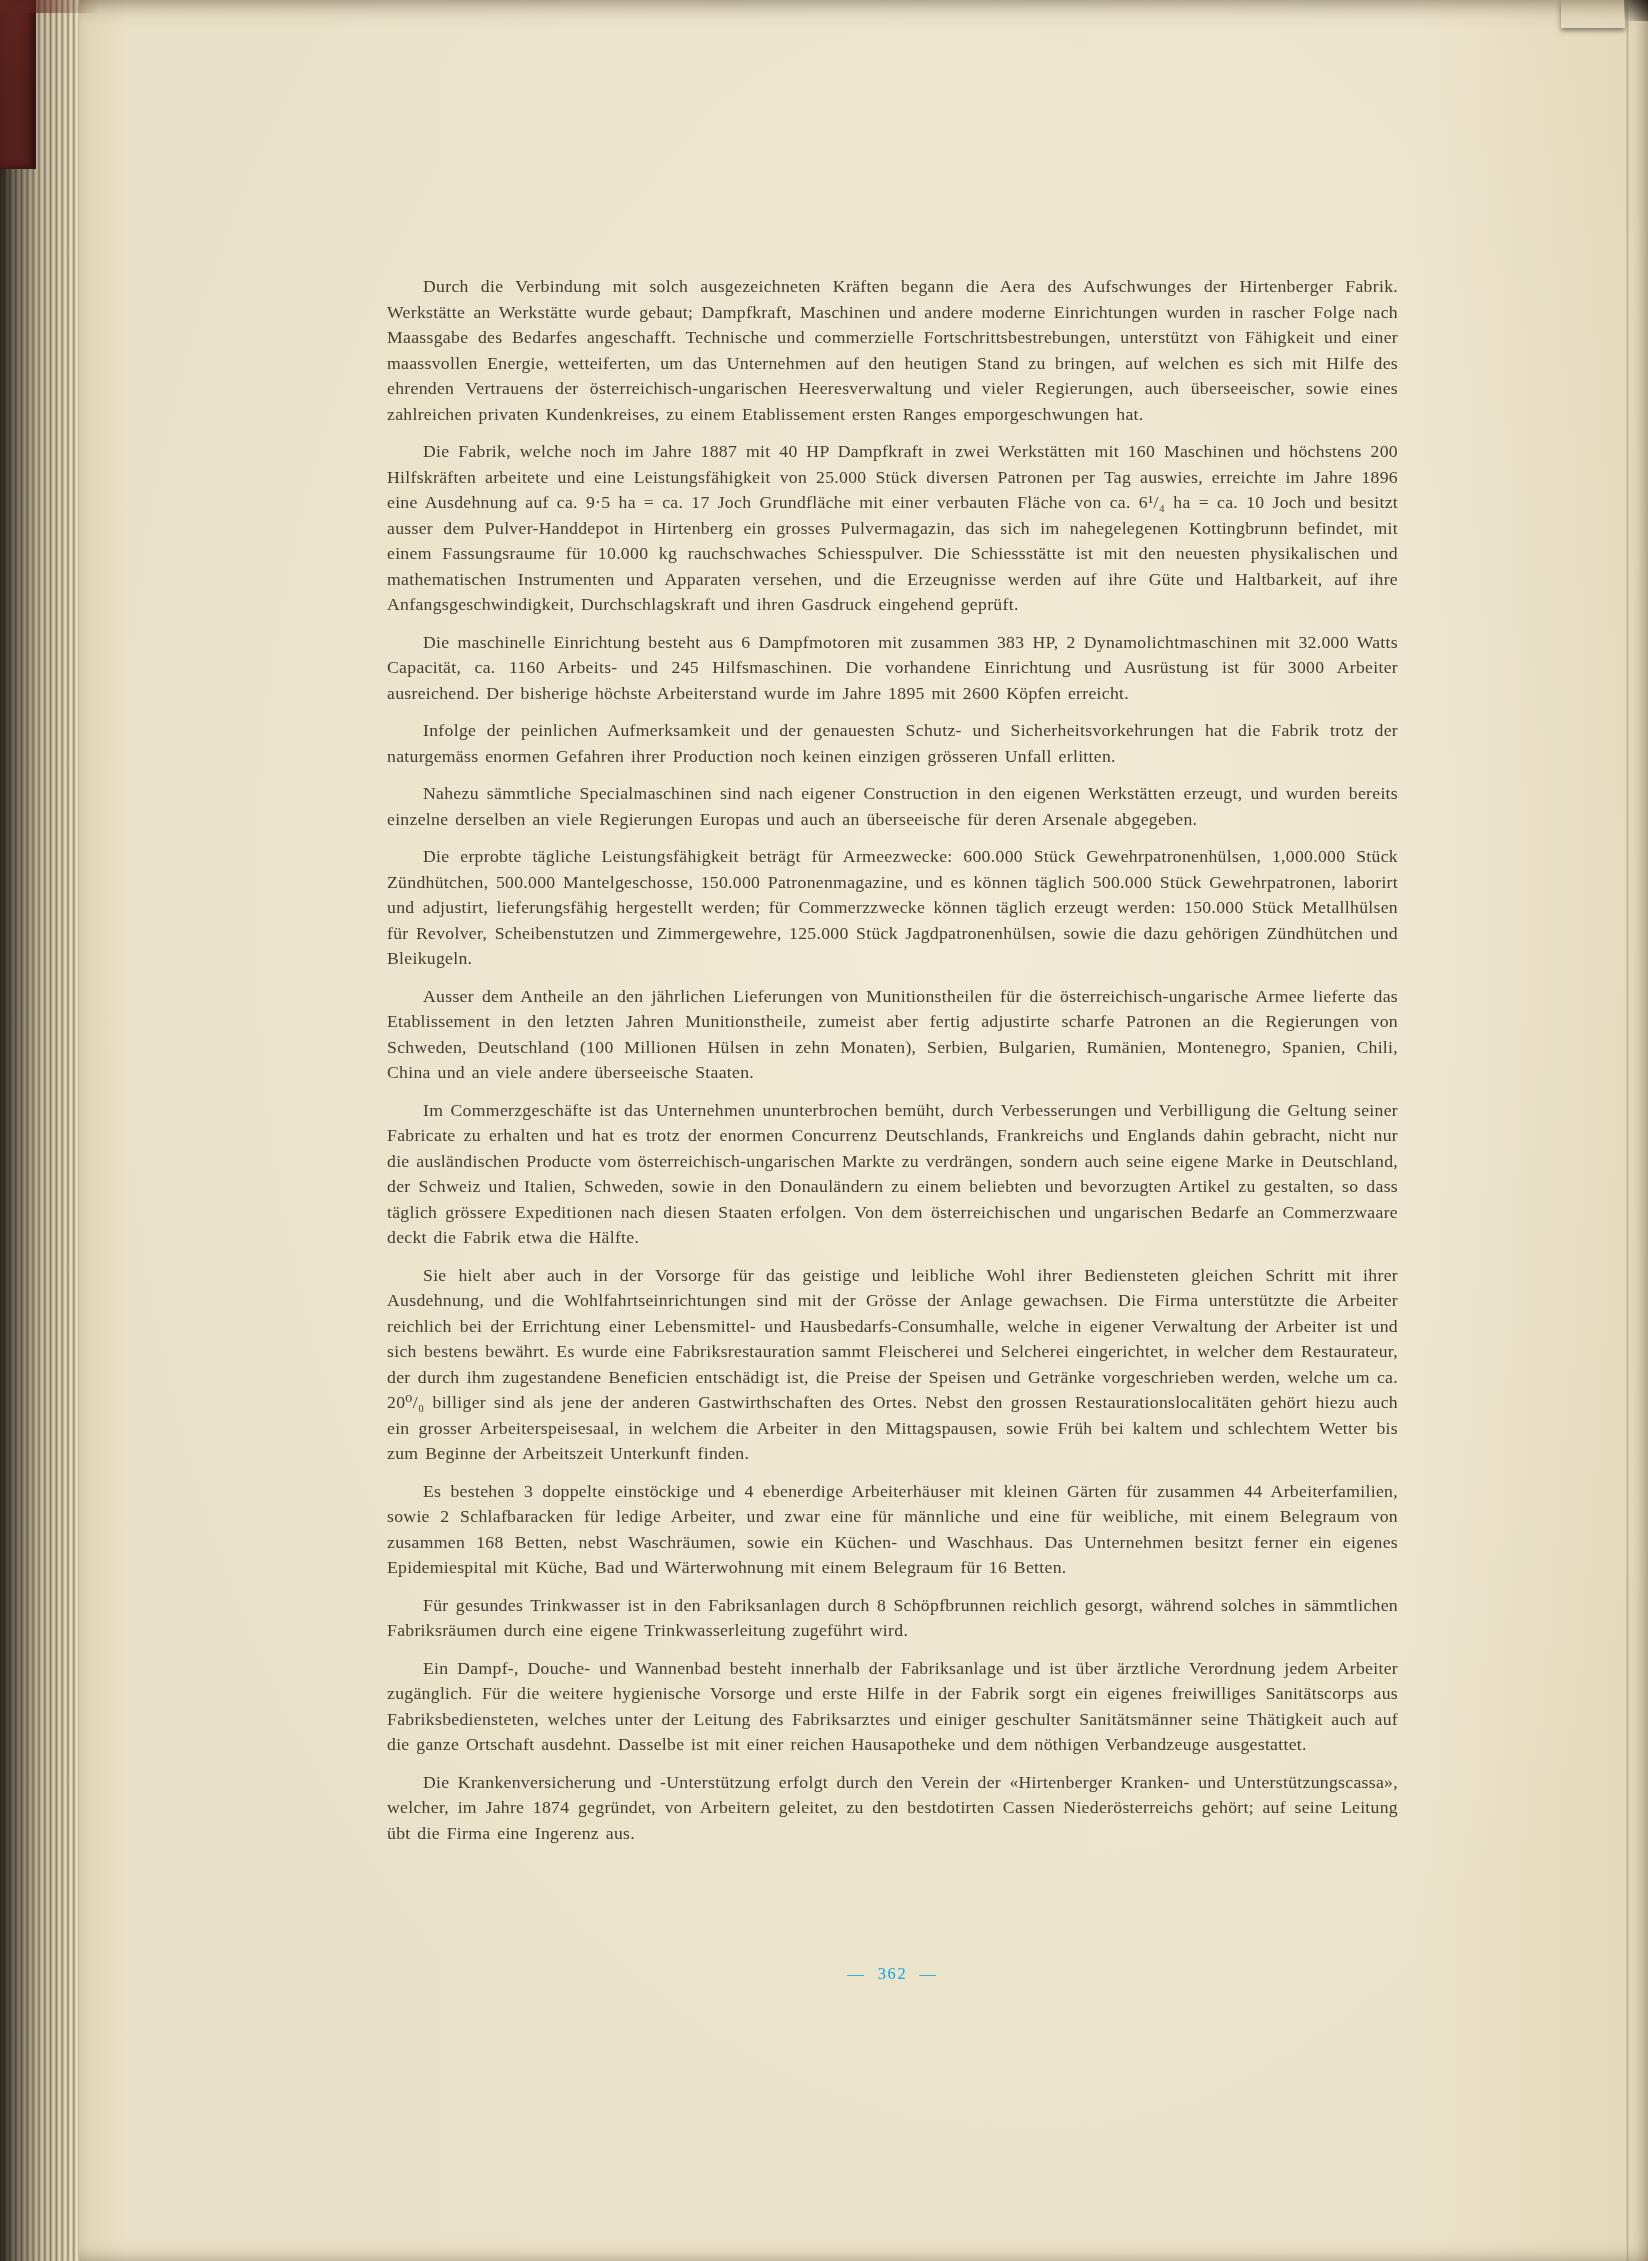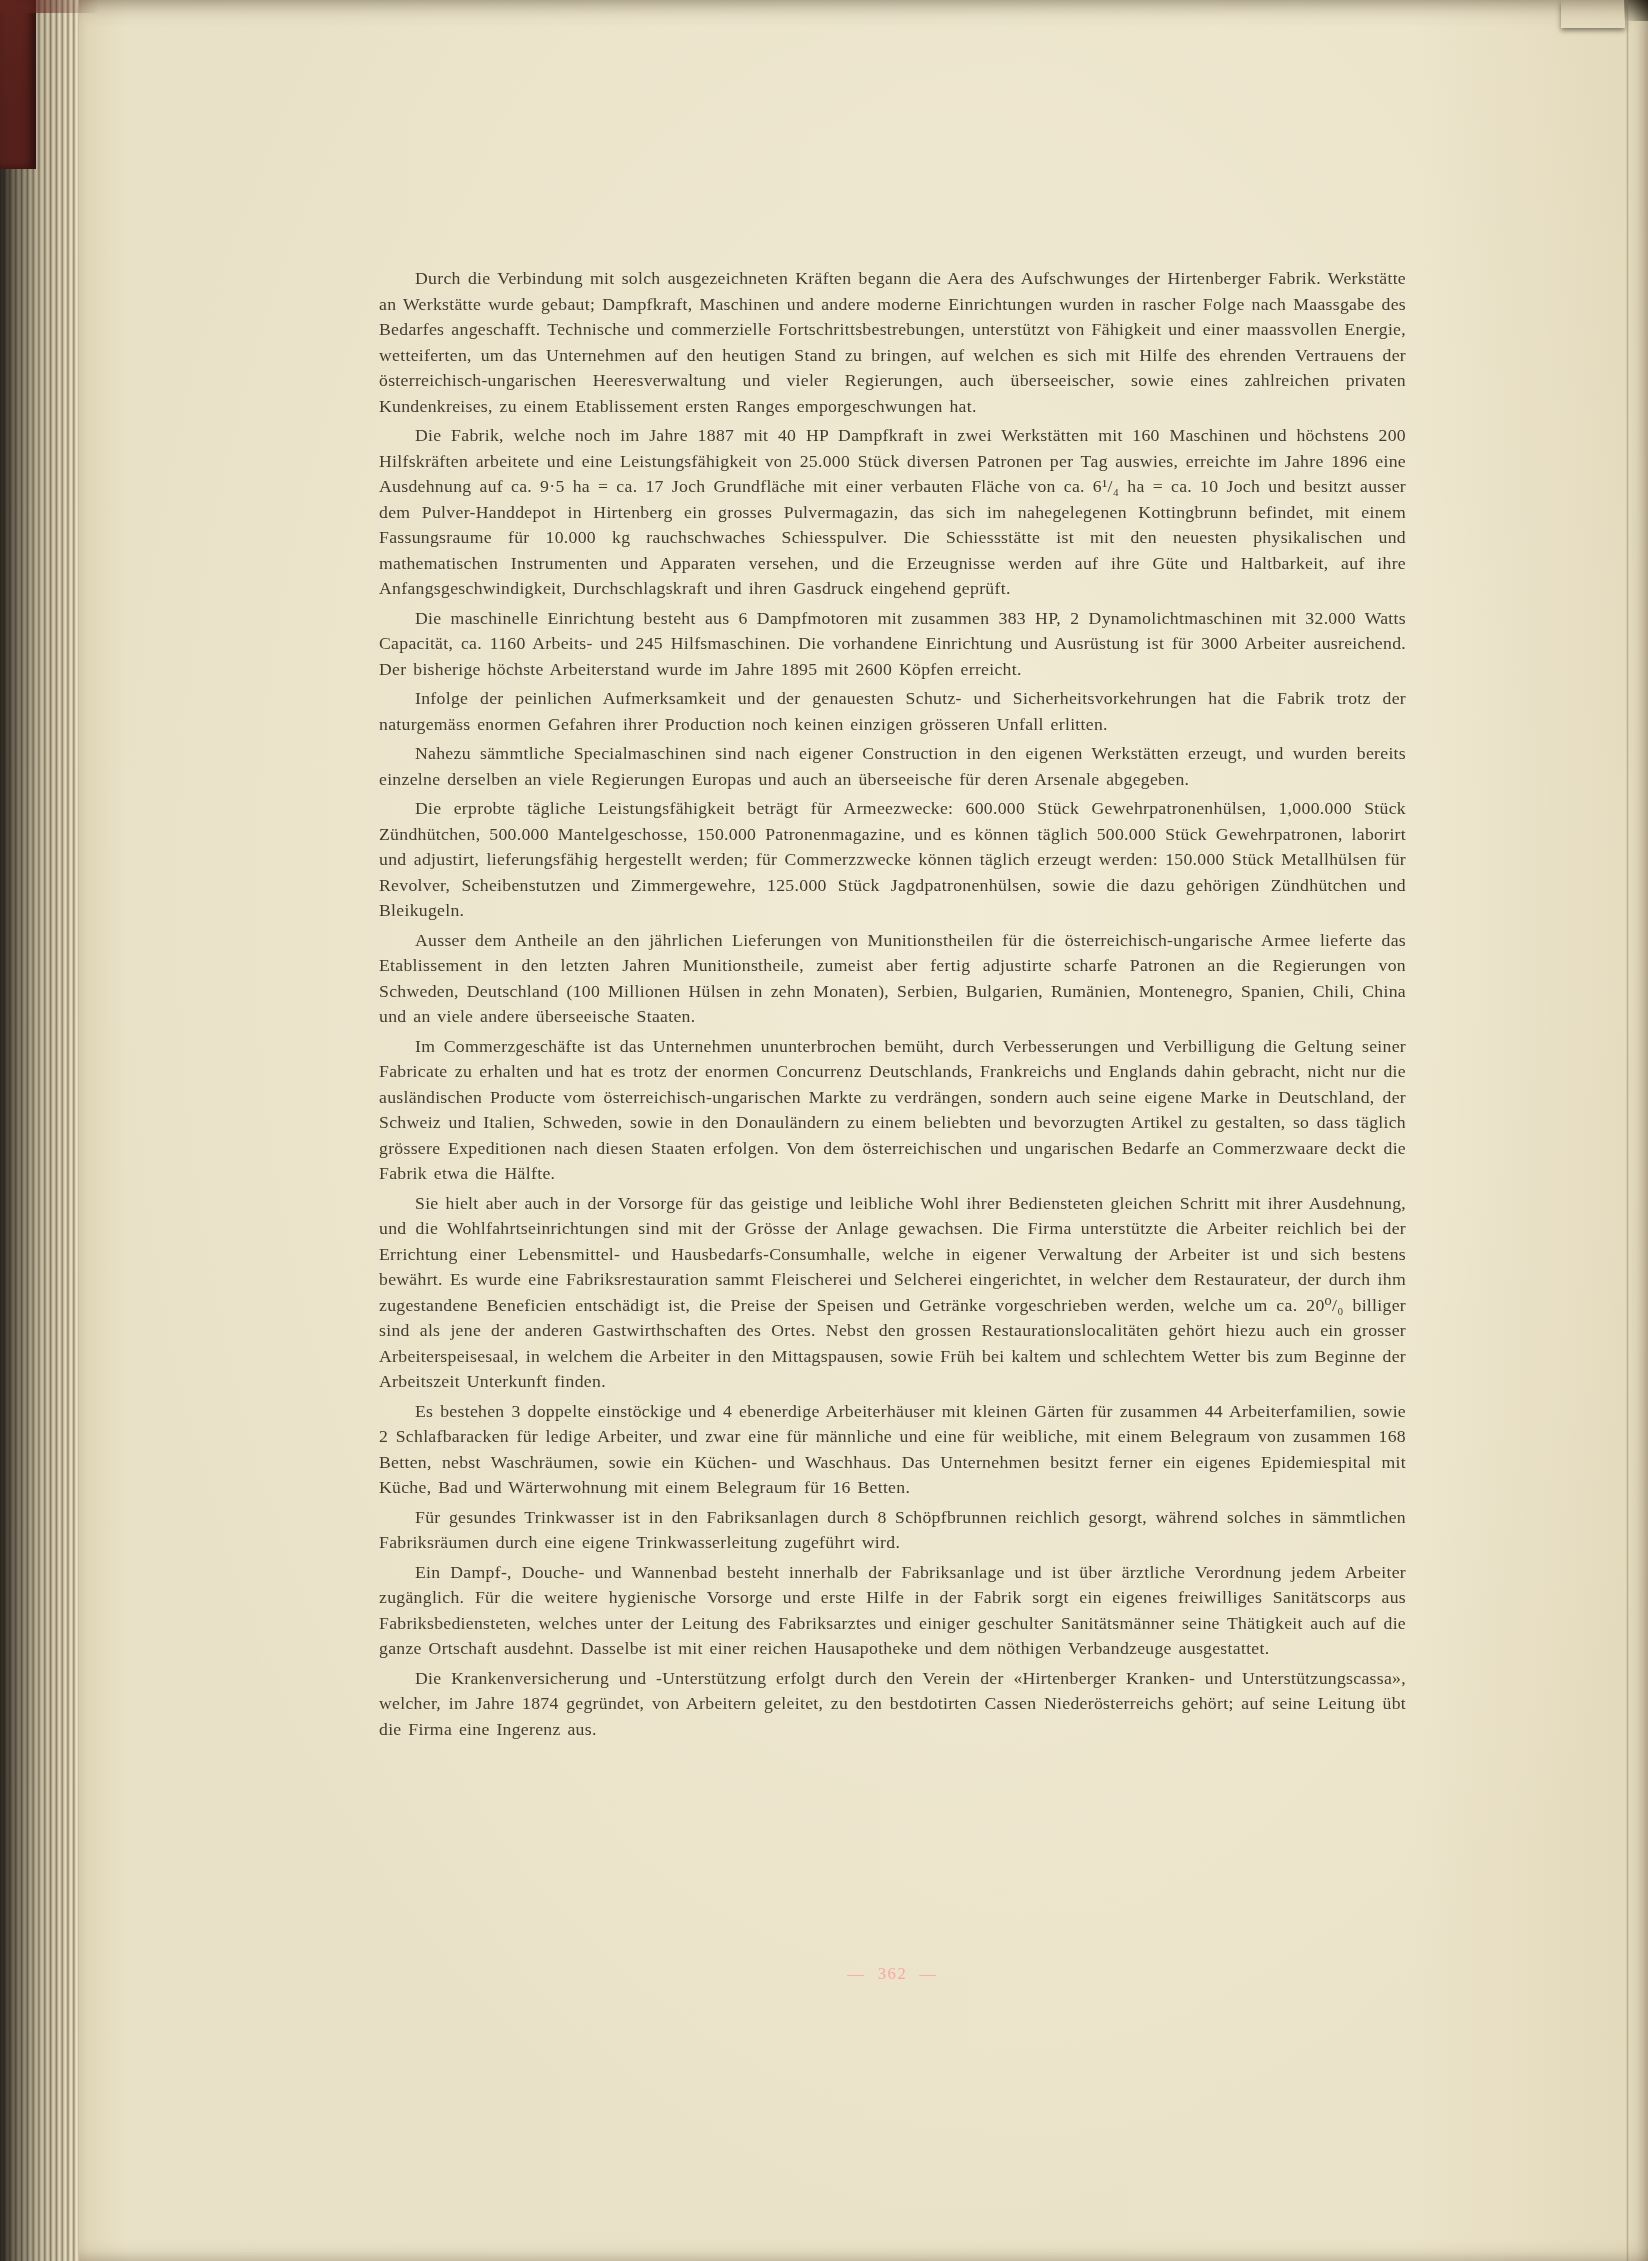--- a/index.html
+++ b/index.html
@@ -77,29 +77,29 @@
     left: 375px; top: 262px;
     width: 1035px;
     color: #433c2f;
     font-size: 17.7px;
     line-height: 25.5px;
     text-align: justify;
     letter-spacing: 0.3px;
     word-spacing: 2.1px;
   }
   .text-block p.para {
-    margin: 4px;
+    margin: 12px;
     text-indent: 36px;
   }
   .page-number {
     position: absolute;
     left: 375px; top: 1964px;
     width: 1035px;
     text-align: center;
-    color: #fca5a5;
+    color: #0ea5e9;
     font-size: 16.5px;
     letter-spacing: 1.6px;
     word-spacing: 6.6px;
   }
 </style>
 </head>
 <body>
 
 <div class="scene">
 

